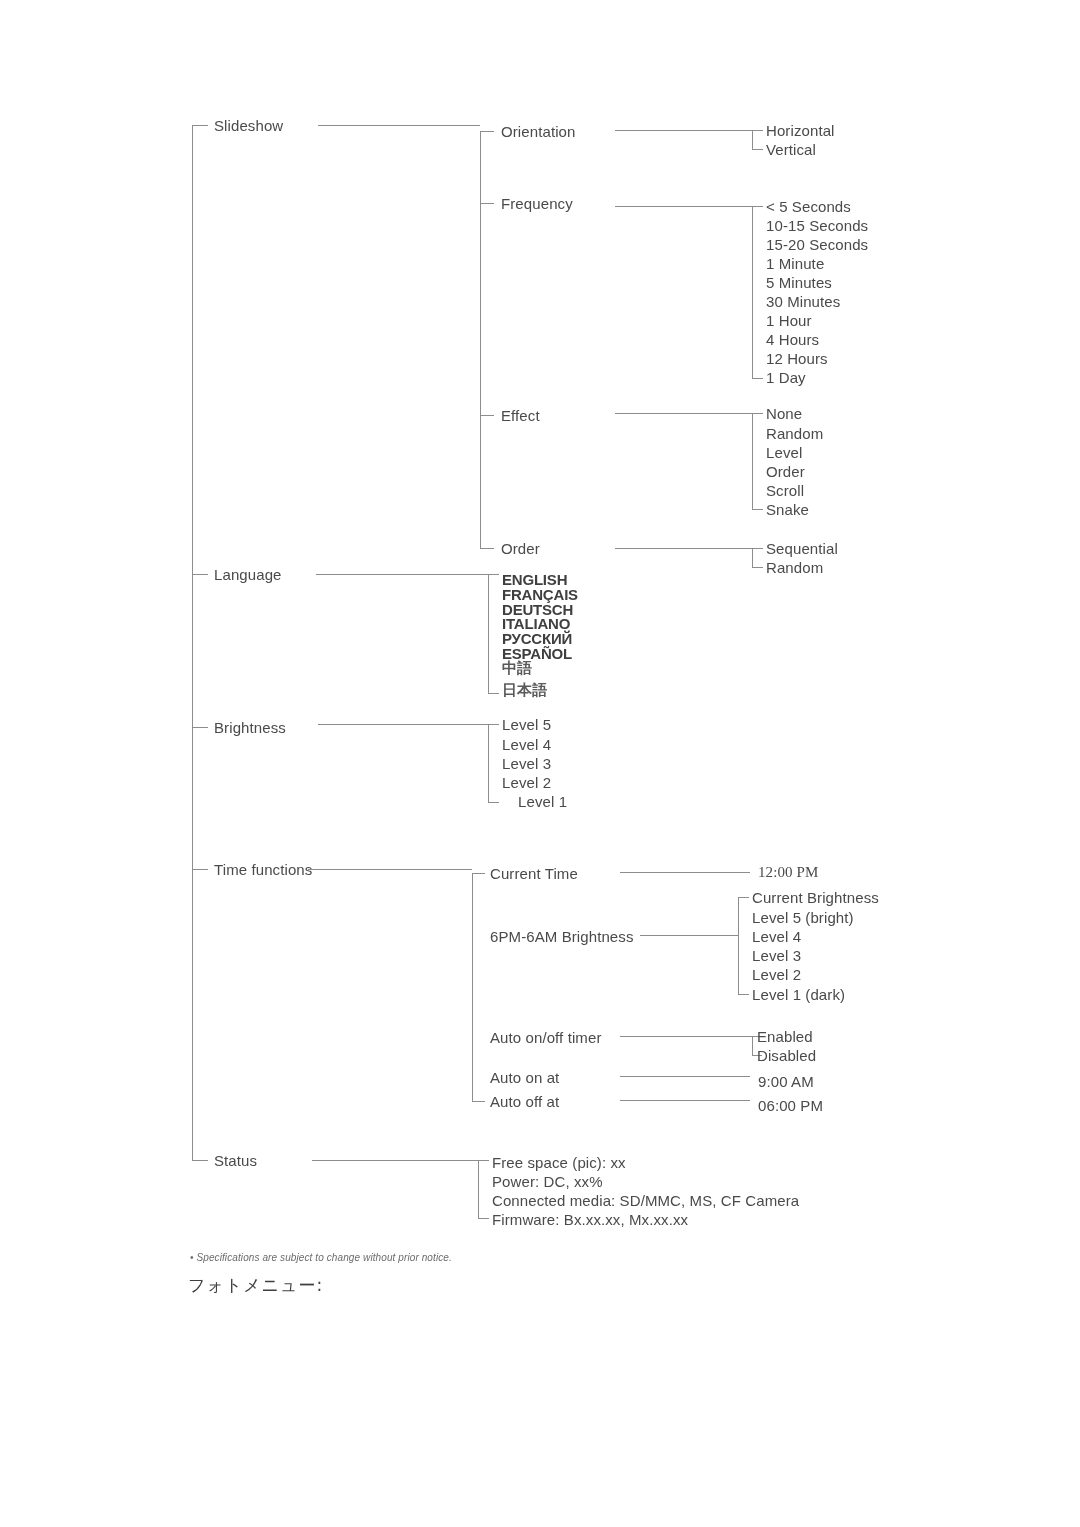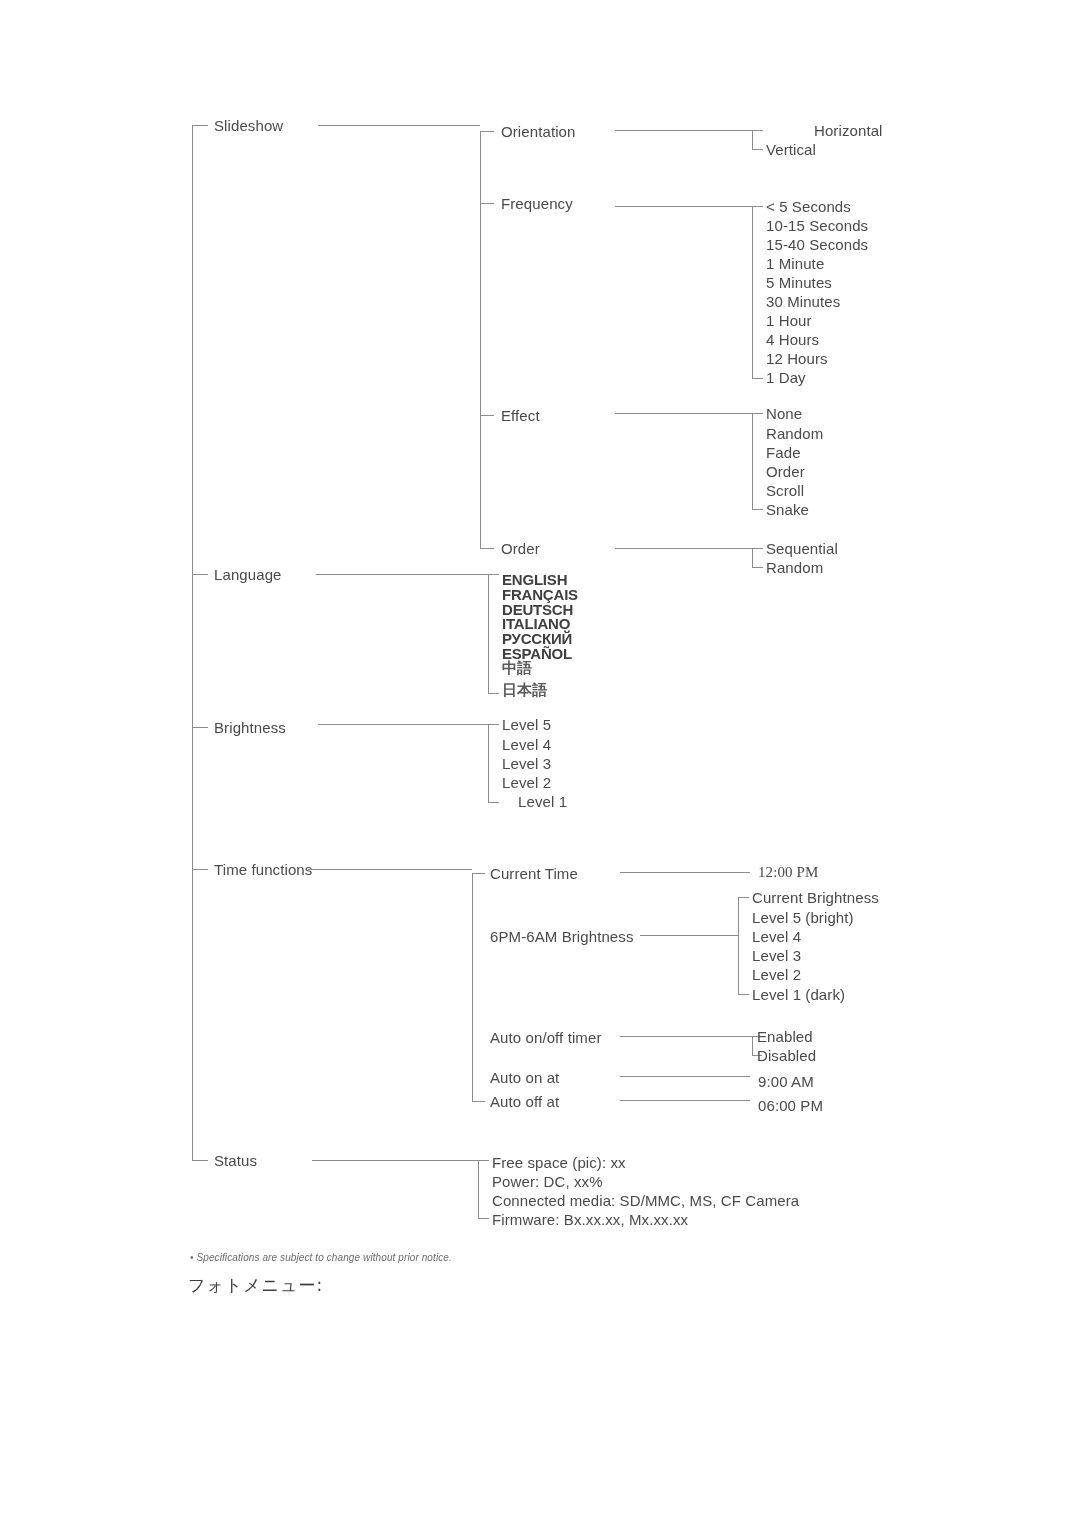--- a/index.html
+++ b/index.html
@@ -101,45 +101,45 @@
 
   <div class="node lvl2" style="left:501px; top:112px;">Orientation</div>
   <div class="node lvl2" style="left:501px; top:184px;">Frequency</div>
   <div class="node lvl2" style="left:501px; top:396px;">Effect</div>
   <div class="node lvl2" style="left:501px; top:529px;">Order</div>
 
   <div class="hline" style="left:615px; top:118px; width:137px;"></div>
   <div class="vline" style="left:752px; top:118px; height:19px;"></div>
   <div class="hline" style="left:752px; top:118px; width:11px;"></div>
   <div class="hline" style="left:752px; top:137px; width:11px;"></div>
-  <div class="node lvl3" style="left:766px; top:111px;margin-left:48px;">Horizontal</div>
+  <div class="node lvl3" style="left:766px; top:111px;">Horizontal</div>
   <div class="node lvl3" style="left:766px; top:130px;">Vertical</div>
 
   <div class="hline" style="left:615px; top:194px; width:137px;"></div>
   <div class="vline" style="left:752px; top:194px; height:172px;"></div>
   <div class="hline" style="left:752px; top:194px; width:11px;"></div>
   <div class="hline" style="left:752px; top:366px; width:11px;"></div>
   <div class="node lvl3" style="left:766px; top:187px;">&lt; 5 Seconds</div>
   <div class="node lvl3" style="left:766px; top:206px;">10-15 Seconds</div>
-  <div class="node lvl3" style="left:766px; top:225px;">15-40 Seconds</div>
+  <div class="node lvl3" style="left:766px; top:225px;">15-20 Seconds</div>
   <div class="node lvl3" style="left:766px; top:244px;text-align:center;">1 Minute</div>
   <div class="node lvl3" style="left:766px; top:263px;">5 Minutes</div>
   <div class="node lvl3" style="left:766px; top:282px;">30 Minutes</div>
   <div class="node lvl3" style="left:766px; top:301px;">1 Hour</div>
   <div class="node lvl3" style="left:766px; top:320px;">4 Hours</div>
   <div class="node lvl3" style="left:766px; top:339px;">12 Hours</div>
   <div class="node lvl3" style="left:766px; top:358px;">1 Day</div>
 
   <div class="hline" style="left:615px; top:401px; width:137px;"></div>
   <div class="vline" style="left:752px; top:401px; height:96px;"></div>
   <div class="hline" style="left:752px; top:401px; width:11px;"></div>
   <div class="hline" style="left:752px; top:497px; width:11px;"></div>
   <div class="node lvl3" style="left:766px; top:394px;">None</div>
   <div class="node lvl3" style="left:766px; top:414px;">Random</div>
-  <div class="node lvl3" style="left:766px; top:433px;">Fade</div>
+  <div class="node lvl3" style="left:766px; top:433px;">Level</div>
   <div class="node lvl3" style="left:766px; top:452px;">Order</div>
   <div class="node lvl3" style="left:766px; top:471px;">Scroll</div>
   <div class="node lvl3" style="left:766px; top:490px;">Snake</div>
 
   <div class="hline" style="left:615px; top:536px; width:137px;"></div>
   <div class="vline" style="left:752px; top:536px; height:19px;"></div>
   <div class="hline" style="left:752px; top:536px; width:11px;"></div>
   <div class="hline" style="left:752px; top:555px; width:11px;"></div>
   <div class="node lvl3" style="left:766px; top:529px;">Sequential</div>
   <div class="node lvl3" style="left:766px; top:548px;">Random</div>

